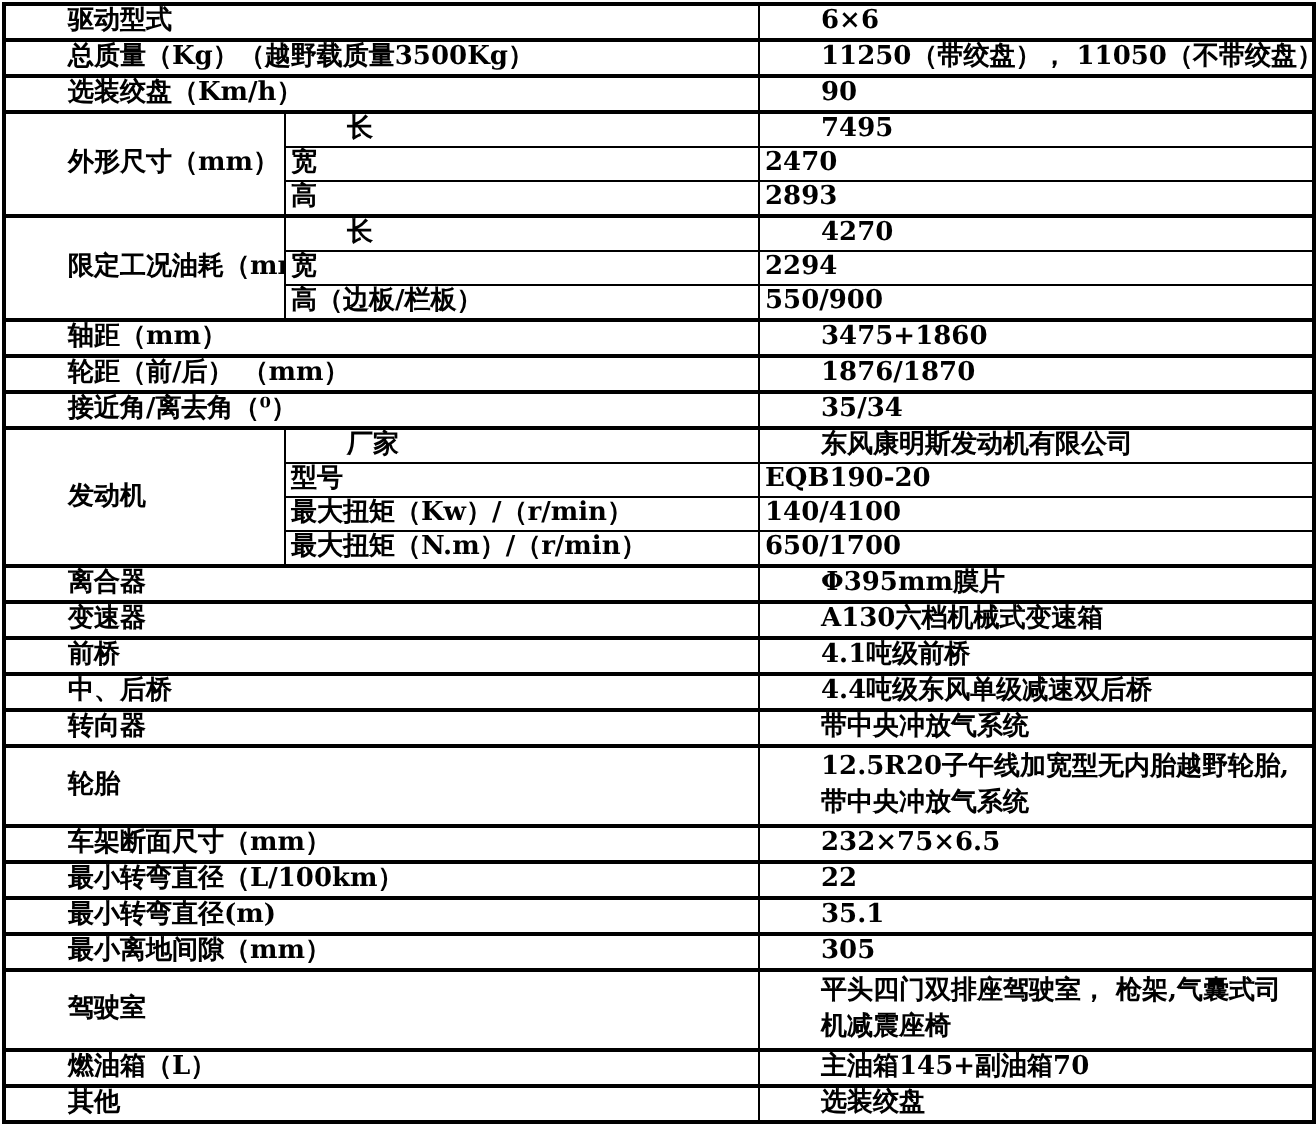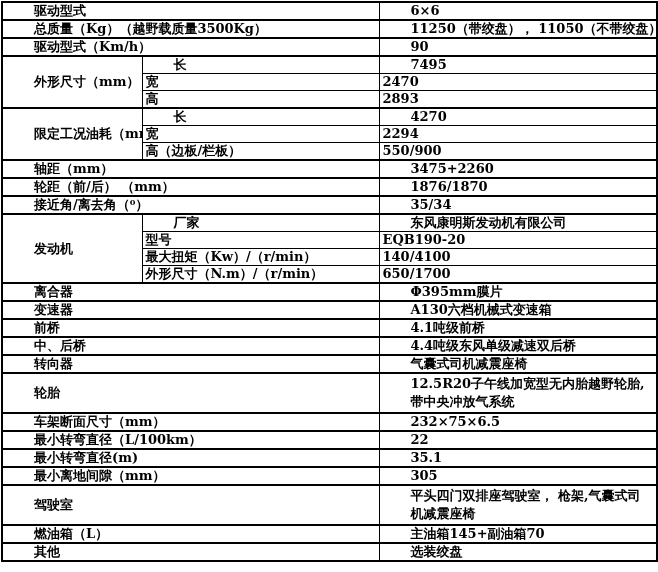--- a/index.html
+++ b/index.html
@@ -55,21 +55,21 @@
   <tbody id="spec-tbody">
       <tr class="row-main">
         <td class="label" colspan="2">驱动型式</td>
         <td class="value">6×6</td>
       </tr>
       <tr class="row-main">
         <td class="label" colspan="2">总质量（Kg）（越野载质量3500Kg）</td>
         <td class="value">11250（带绞盘）， 11050（不带绞盘）</td>
       </tr>
       <tr class="row-main">
-        <td class="label" colspan="2">驱动型式（Km/h）</td>
+        <td class="label" colspan="2">选装绞盘（Km/h）</td>
         <td class="value">90</td>
       </tr>
       <tr class="row-main">
         <td class="label" rowspan="3">外形尺寸（mm）</td>
         <td class="sub-label">长</td>
         <td class="value">7495</td>
       </tr>
       <tr class="row-sub">
         <td class="sub-label">宽</td>
         <td class="value">2470</td>
@@ -86,21 +86,21 @@
       <tr class="row-sub">
         <td class="sub-label">宽</td>
         <td class="value">2294</td>
       </tr>
       <tr class="row-sub">
         <td class="sub-label">高（边板/栏板）</td>
         <td class="value">550/900</td>
       </tr>
       <tr class="row-main">
         <td class="label" colspan="2">轴距（mm）</td>
-        <td class="value">3475+2260</td>
+        <td class="value">3475+1860</td>
       </tr>
       <tr class="row-main">
         <td class="label" colspan="2">轮距（前/后） （mm）</td>
         <td class="value">1876/1870</td>
       </tr>
       <tr class="row-main">
         <td class="label" colspan="2">接近角/离去角（⁰）</td>
         <td class="value">35/34</td>
       </tr>
       <tr class="row-main">
@@ -110,42 +110,42 @@
       </tr>
       <tr class="row-sub">
         <td class="sub-label">型号</td>
         <td class="value">EQB190-20</td>
       </tr>
       <tr class="row-sub">
         <td class="sub-label">最大扭矩（Kw）/（r/min）</td>
         <td class="value">140/4100</td>
       </tr>
       <tr class="row-sub">
-        <td class="sub-label">外形尺寸（N.m）/（r/min）</td>
+        <td class="sub-label">最大扭矩（N.m）/（r/min）</td>
         <td class="value">650/1700</td>
       </tr>
       <tr class="row-main">
         <td class="label" colspan="2">离合器</td>
         <td class="value">Φ395mm膜片</td>
       </tr>
       <tr class="row-main">
         <td class="label" colspan="2">变速器</td>
         <td class="value">A130六档机械式变速箱</td>
       </tr>
       <tr class="row-main">
         <td class="label" colspan="2">前桥</td>
         <td class="value">4.1吨级前桥</td>
       </tr>
       <tr class="row-main">
         <td class="label" colspan="2">中、后桥</td>
         <td class="value">4.4吨级东风单级减速双后桥</td>
       </tr>
       <tr class="row-main">
         <td class="label" colspan="2">转向器</td>
-        <td class="value">气囊式司机减震座椅</td>
+        <td class="value">带中央冲放气系统</td>
       </tr>
       <tr class="row-main row-tall">
         <td class="label" colspan="2">轮胎</td>
         <td class="value">12.5R20子午线加宽型无内胎越野轮胎,带中央冲放气系统</td>
       </tr>
       <tr class="row-main">
         <td class="label" colspan="2">车架断面尺寸（mm）</td>
         <td class="value">232×75×6.5</td>
       </tr>
       <tr class="row-main">

